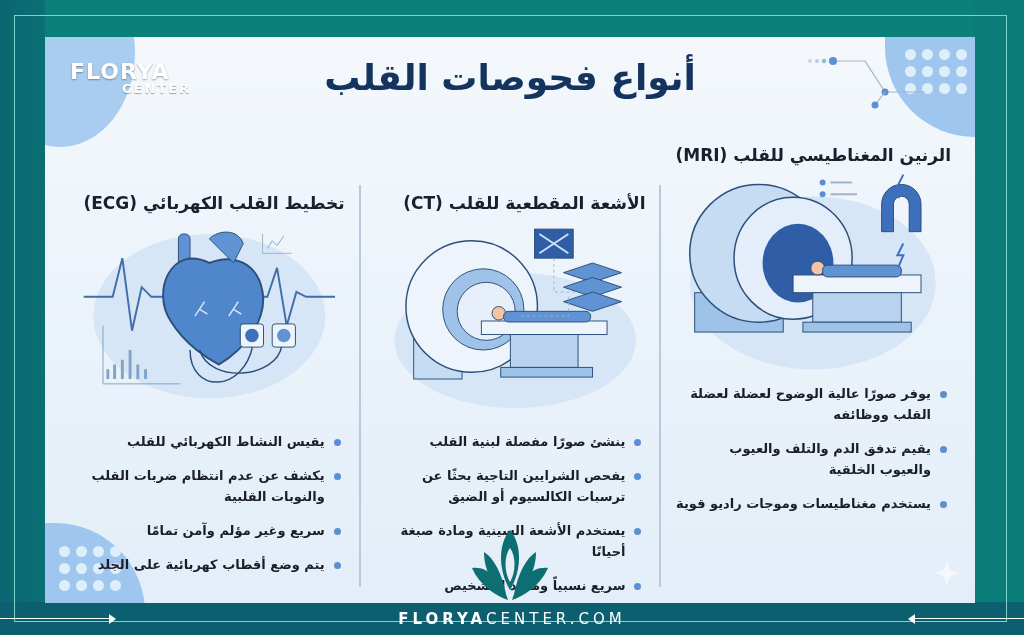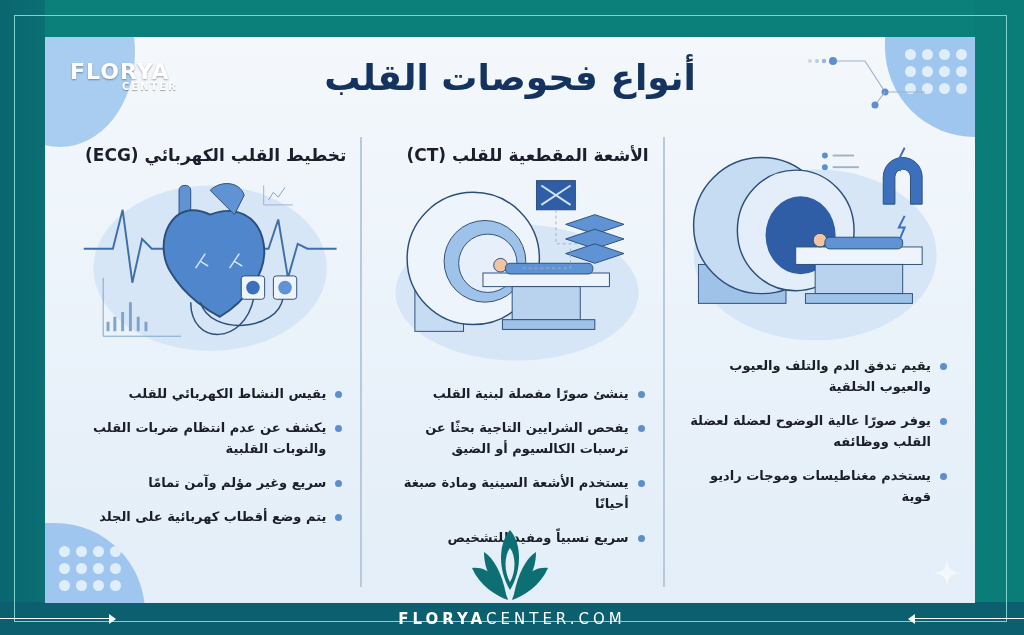--- a/index.html
+++ b/index.html
@@ -48,40 +48,40 @@
   .dots-tr { right: 8px; top: 12px; grid-template-columns: repeat(4, 11px); }
   .dots-bl { left: 14px; bottom: 12px; grid-template-columns: repeat(4, 11px); }
   .logo {
     position: absolute; left: 25px; top: 22px; width: 120px; text-align: left;
   }
   .logo-main {
     font-family: "DejaVu Sans", sans-serif; font-weight: bold; font-size: 22px;
     color: #ffffff; letter-spacing: 1px; text-shadow: 0 1px 2px rgba(0,0,0,0.35);
   }
   .logo-sub {
-    font-family: "DejaVu Sans", sans-serif; font-weight: bold; font-size: 10px;
+    font-family: "DejaVu Sans", sans-serif; font-weight: bold; font-size: 13px;
     color: #ffffff; letter-spacing: 2px; margin-left: 52px; margin-top: -3px;
     text-shadow: 0 1px 1px rgba(0,0,0,0.35);
   }
   .title {
     position: absolute; left: 0; right: 0; top: 20px; text-align: center;
     font-family: "DejaVu Sans", sans-serif; font-weight: bold; font-size: 36px;
     color: #14335e; direction: rtl;
   }
   .circuit {
     position: absolute; left: 760px; top: 10px; width: 130px; height: 70px;
   }
   .columns {
     position: absolute; left: 15px; top: 100px; width: 905px; height: 450px;
     display: flex; flex-direction: row-reverse;
   }
   .col {
     flex: 1; position: relative; padding: 0 14px; direction: rtl;
   }
-  .col + .col { border-right: 2px solid #b7c9da; }
+  .col + .col { border-right: 2px solid #b7c9da; margin-top: 48px; }
   .col-title {
     font-family: "DejaVu Sans", sans-serif; font-weight: bold; font-size: 17px;
     color: #1a1f2b; text-align: right; margin-top: 8px; white-space: nowrap;
   }
   .illus {
     height: 200px; margin-top: 8px; position: relative;
   }
   .illus svg { width: 100%; height: 100%; }
   .bullets { list-style: none; margin-top: 10px; padding-right: 2px; }
   .bullets li {
@@ -170,20 +170,21 @@
   <div class="logo">
     <div class="logo-main">FLORYA</div>
     <div class="logo-sub">CENTER</div>
   </div>
 
   <h1 class="title">أنواع فحوصات القلب</h1>
 
   <div class="columns">
 
     <section class="col">
+      <h2 class="col-title">الرنين المغناطيسي للقلب (MRI)</h2>
       <div class="illus">
         <svg viewBox="0 0 280 200">
           <ellipse cx="140" cy="110" rx="125" ry="88" fill="#d6e6f6"></ellipse>
           <rect x="20" y="120" width="90" height="40" fill="#9ec2e8" stroke="#2c4f7a"></rect>
           <ellipse cx="85" cy="80" rx="70" ry="70" fill="#c6dcf2" stroke="#2c4f7a" stroke-width="1.5"></ellipse>
           <ellipse cx="120" cy="85" rx="60" ry="62" fill="#e4eefa" stroke="#2c4f7a" stroke-width="1.5"></ellipse>
           <ellipse cx="125" cy="90" rx="36" ry="40" fill="#2f5ea6"></ellipse>
           <rect x="120" y="102" width="130" height="18" fill="#eef4fb" stroke="#2c4f7a"></rect>
           <rect x="140" y="120" width="90" height="30" fill="#b9d3ee" stroke="#2c4f7a"></rect>
           <rect x="130" y="150" width="110" height="10" fill="#9ec2e8" stroke="#2c4f7a"></rect>
@@ -192,22 +193,22 @@
           <path d="M210 30 a20 20 0 0 1 40 0 v28 h-12 v-28 a8 8 0 0 0 -16 0 v28 h-12z" fill="#3c6fbc" stroke="#2c4f7a"></path>
           <path d="M232 0 l-6 12 h6 l-5 12" stroke="#3c6fbc" stroke-width="2" fill="none"></path>
           <path d="M232 70 l-6 12 h6 l-5 12" stroke="#3c6fbc" stroke-width="2" fill="none"></path>
           <circle cx="150" cy="8" r="3" fill="#5b8fcf"></circle>
           <line x1="158" y1="8" x2="180" y2="8" stroke="#9fb3c6" stroke-width="2"></line>
           <circle cx="150" cy="20" r="3" fill="#5b8fcf"></circle>
           <line x1="158" y1="20" x2="185" y2="20" stroke="#9fb3c6" stroke-width="2"></line>
         </svg>
       </div>
       <ul class="bullets">
+        <li><span class="bullet-dot"></span><span>يوفر صورًا عالية الوضوح لعضلة لعضلة القلب ووظائفه</span></li>
         <li><span class="bullet-dot"></span><span>يقيم تدفق الدم والتلف والعيوب والعيوب الخلقية</span></li>
-        <li><span class="bullet-dot"></span><span>يوفر صورًا عالية الوضوح لعضلة لعضلة القلب ووظائفه</span></li>
         <li><span class="bullet-dot"></span><span>يستخدم مغناطيسات وموجات راديو قوية</span></li>
       </ul>
     </section>
 
     <section class="col">
       <h2 class="col-title">الأشعة المقطعية للقلب (CT)</h2>
       <div class="illus">
         <svg viewBox="0 0 280 200">
           <ellipse cx="145" cy="120" rx="125" ry="70" fill="#d6e6f6"></ellipse>
           <rect x="40" y="90" width="50" height="70" fill="#c6dcf2" stroke="#2c4f7a"></rect>

